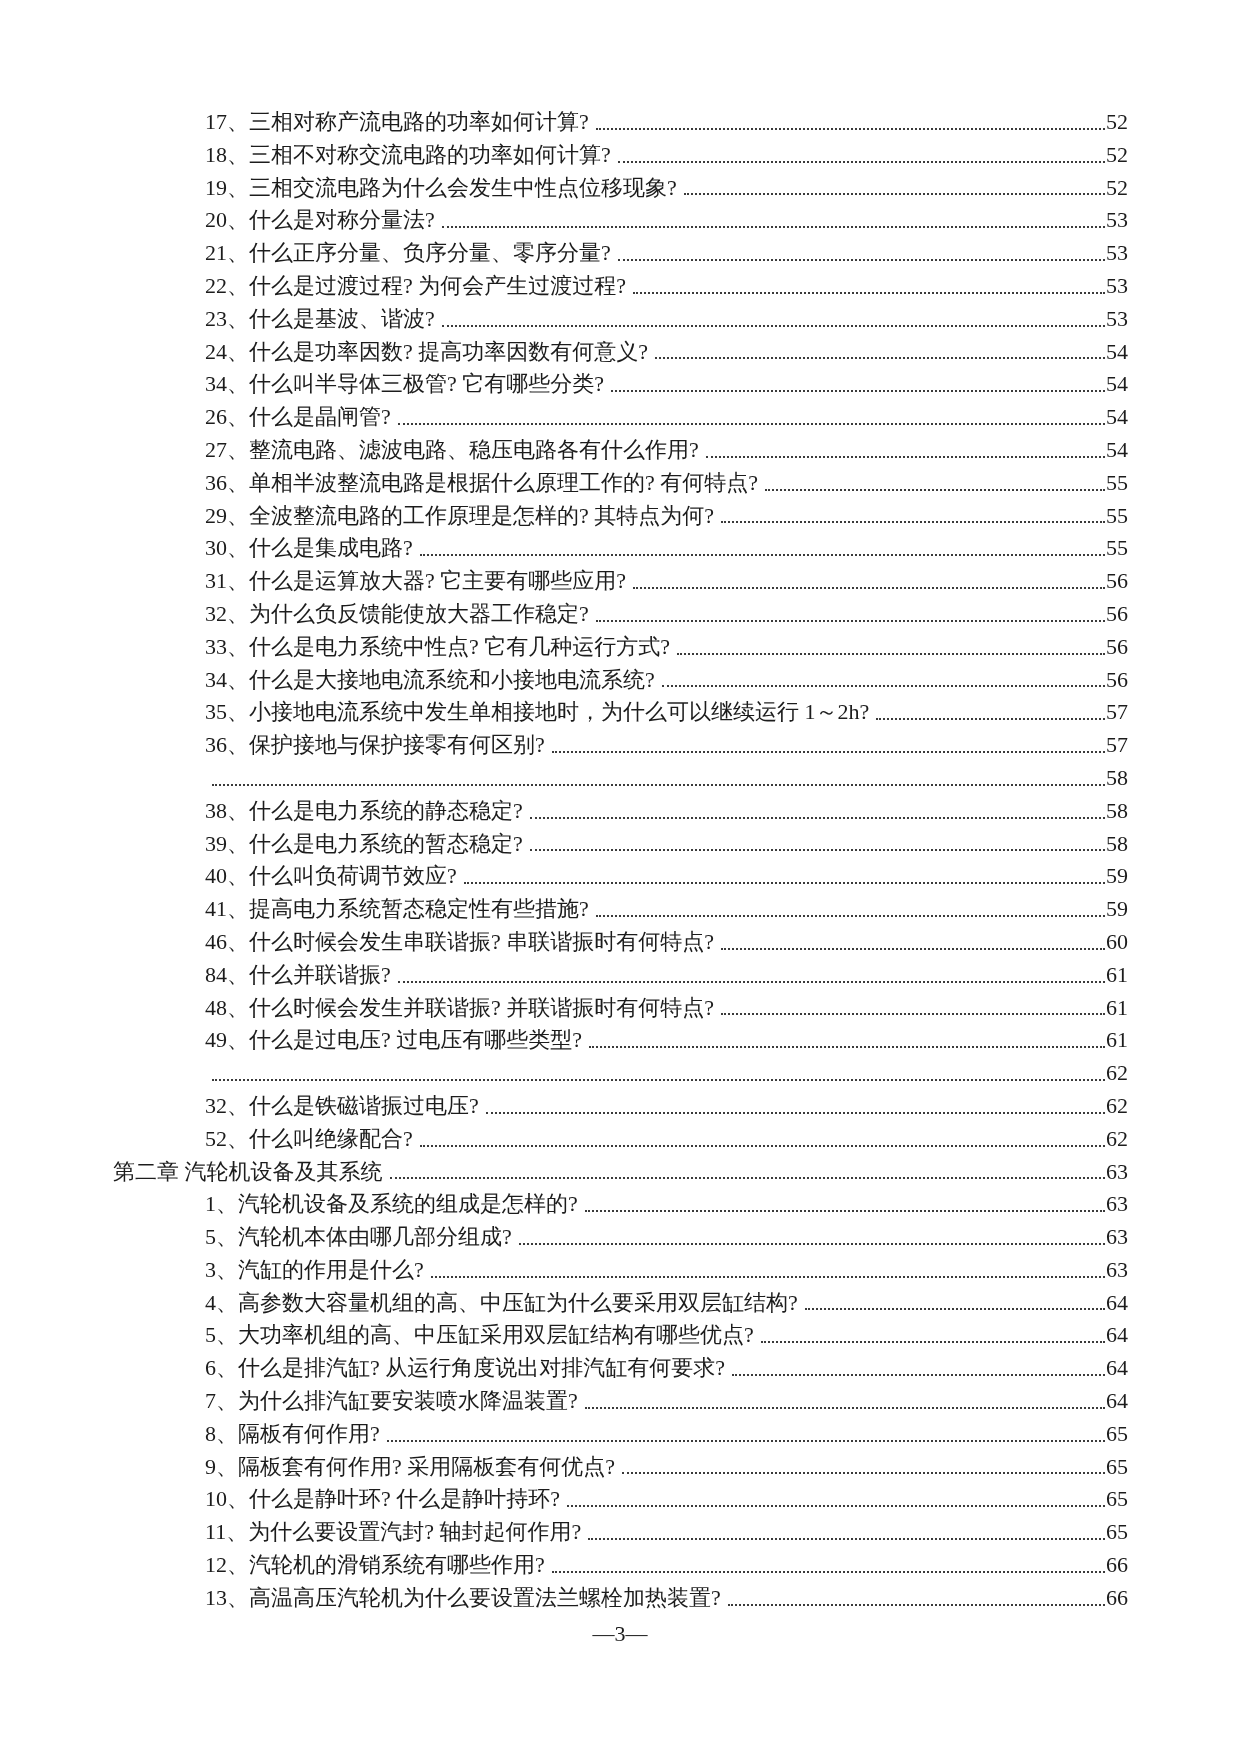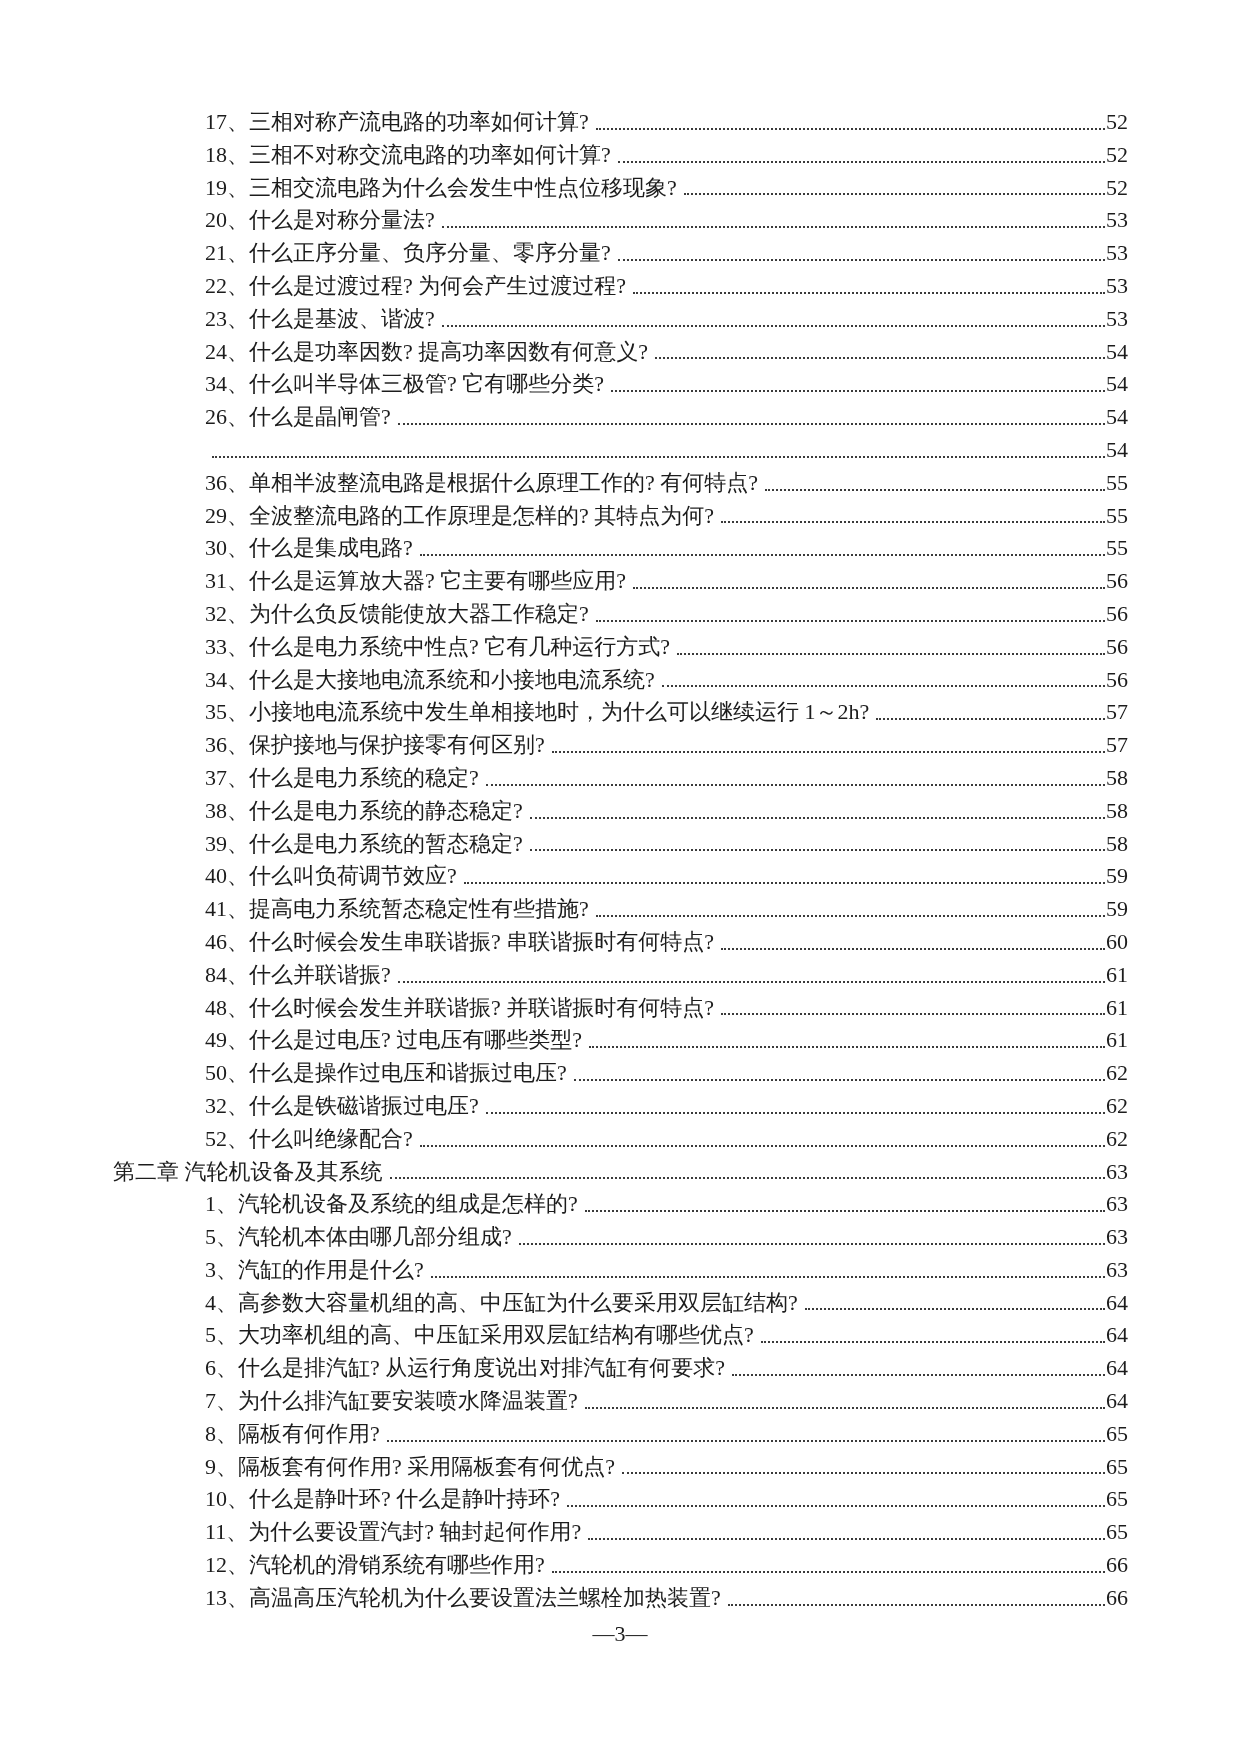--- a/index.html
+++ b/index.html
@@ -122,20 +122,21 @@
     <span class="pagenum">54</span>
   </div>
 
   <div class="row item">
     <span class="label">26、什么是晶闸管?</span>
     <span class="leader"></span>
     <span class="pagenum">54</span>
   </div>
 
   <div class="row item">
+    <span class="label">27、整流电路、滤波电路、稳压电路各有什么作用?</span>
     <span class="leader"></span>
     <span class="pagenum">54</span>
   </div>
 
   <div class="row item">
     <span class="label">36、单相半波整流电路是根据什么原理工作的? 有何特点?</span>
     <span class="leader"></span>
     <span class="pagenum">55</span>
   </div>
 
@@ -181,21 +182,20 @@
     <span class="pagenum">57</span>
   </div>
 
   <div class="row item">
     <span class="label">36、保护接地与保护接零有何区别?</span>
     <span class="leader"></span>
     <span class="pagenum">57</span>
   </div>
 
   <div class="row item">
-    <span class="label">37、什么是电力系统的稳定?</span>
     <span class="leader"></span>
     <span class="pagenum">58</span>
   </div>
 
   <div class="row item">
     <span class="label">38、什么是电力系统的静态稳定?</span>
     <span class="leader"></span>
     <span class="pagenum">58</span>
   </div>
 
@@ -235,21 +235,20 @@
     <span class="pagenum">61</span>
   </div>
 
   <div class="row item">
     <span class="label">49、什么是过电压? 过电压有哪些类型?</span>
     <span class="leader"></span>
     <span class="pagenum">61</span>
   </div>
 
   <div class="row item">
-    <span class="label">50、什么是操作过电压和谐振过电压?</span>
     <span class="leader"></span>
     <span class="pagenum">62</span>
   </div>
 
   <div class="row item">
     <span class="label">32、什么是铁磁谐振过电压?</span>
     <span class="leader"></span>
     <span class="pagenum">62</span>
   </div>
 

